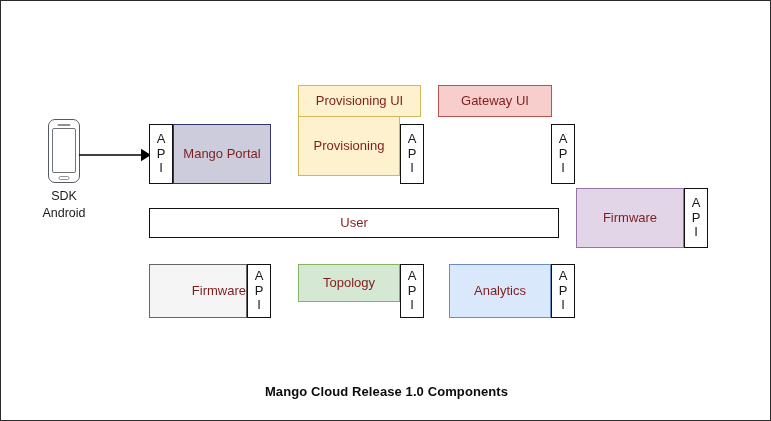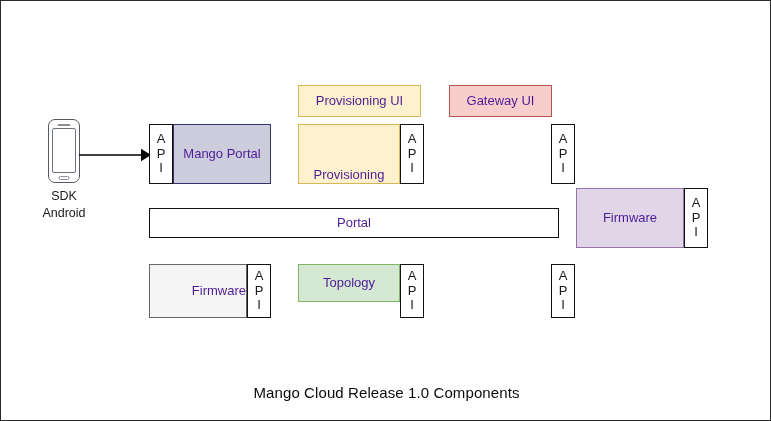--- a/index.html
+++ b/index.html
@@ -19,21 +19,21 @@
     border: 1px solid #2b2b2b;
     overflow: hidden;
   }
   .node {
     position: absolute;
     box-sizing: border-box;
     display: flex;
     align-items: center;
     justify-content: center;
     font-size: 13px;
-    color: #4c1d95;
+    color: #7f1d1d;
     line-height: 1.25;
     text-align: center;
     white-space: nowrap;
   }
   
   .api {
     position: absolute;
     box-sizing: border-box;
     background: #ffffff;
     border: 1.6px solid #111111;
@@ -111,22 +111,22 @@
     top: 143px;
     width: 72px;
     height: 22px;
   }
   #title {
     position: absolute;
     left: 0;
     top: 383px;
     width: 771px;
     text-align: center;
-    font-size: 15px;
-    font-weight: normal;
+    font-size: 13px;
+    font-weight: bold;
     color: #0b0b0b;
     letter-spacing: 0.1px;
   }
 </style>
 </head>
 <body>
 
 <div id="canvas">
 
   <div id="phone-icon">
@@ -150,70 +150,73 @@
   <div class="api" style="left:148px; top:123px; width:24px; height:60px;">
     <span>A</span>
     <span>P</span>
     <span>I</span>
   </div>
 
   <div class="node" style="left:297px; top:84px; width:123px; height:32px; background:#fdf2cd; border:1.6px solid #d6b656;">
     <span>Provisioning UI</span>
   </div>
 
-  <div class="node" style="left:297px; top:123px; width:102px; height:60px; background:#fdf2cd; border:1.6px solid #d6b656;align-items:flex-end;">
+  <div class="node" style="left:297px; top:115px; width:102px; height:60px; background:#fdf2cd; border:1.6px solid #d6b656;">
     <span>Provisioning</span>
   </div>
   <div class="api" style="left:399px; top:123px; width:24px; height:60px;">
     <span>A</span>
     <span>P</span>
     <span>I</span>
   </div>
 
-  <div class="node" style="left:448px; top:84px; width:103px; height:32px; background:#f8cecc; border:1.6px solid #b85450;">
+  <div class="node" style="left:437px; top:84px; width:114px; height:32px; background:#f8cecc; border:1.6px solid #b85450;">
     <span>Gateway UI</span>
   </div>
 
   <div class="api" style="left:550px; top:123px; width:24px; height:60px;">
     <span>A</span>
     <span>P</span>
     <span>I</span>
   </div>
 
   <div class="node" style="left:575px; top:187px; width:108px; height:60px; background:#e1d5e7; border:1.6px solid #9673a6;">
     <span>Firmware</span>
   </div>
   <div class="api" style="left:683px; top:187px; width:24px; height:60px;">
     <span>A</span>
     <span>P</span>
     <span>I</span>
   </div>
 
   <div class="node" style="left:148px; top:207px; width:410px; height:30px; background:#ffffff; border:1.8px solid #111111;">
-    <span>Portal</span>
+    <span>User</span>
   </div>
 
   <div class="node" style="left:148px; top:263px; width:98px; height:54px; background:#f5f5f5; border:1.6px solid #666666;justify-content:flex-end;">
     <span>Firmware</span>
   </div>
   <div class="api" style="left:246px; top:263px; width:24px; height:54px;">
     <span>A</span>
     <span>P</span>
     <span>I</span>
   </div>
 
   <div class="node" style="left:297px; top:263px; width:102px; height:38px; background:#d5e8d4; border:1.6px solid #82b366;">
     <span>Topology</span>
   </div>
   <div class="api" style="left:399px; top:263px; width:24px; height:54px;">
     <span>A</span>
     <span>P</span>
     <span>I</span>
   </div>
 
+  <div class="node" style="left:448px; top:263px; width:102px; height:54px; background:#dae8fc; border:1.6px solid #6c8ebf;">
+    <span>Analytics</span>
+  </div>
   <div class="api" style="left:550px; top:263px; width:24px; height:54px;">
     <span>A</span>
     <span>P</span>
     <span>I</span>
   </div>
 
   <div id="title">Mango Cloud Release 1.0 Components</div>
 
 </div>
 

